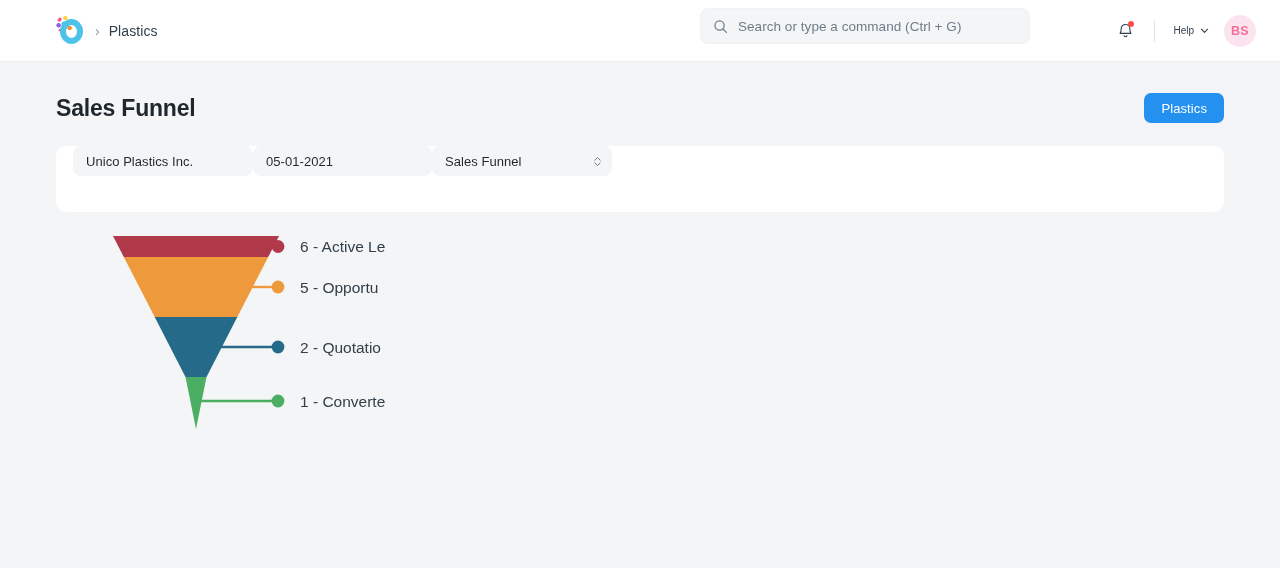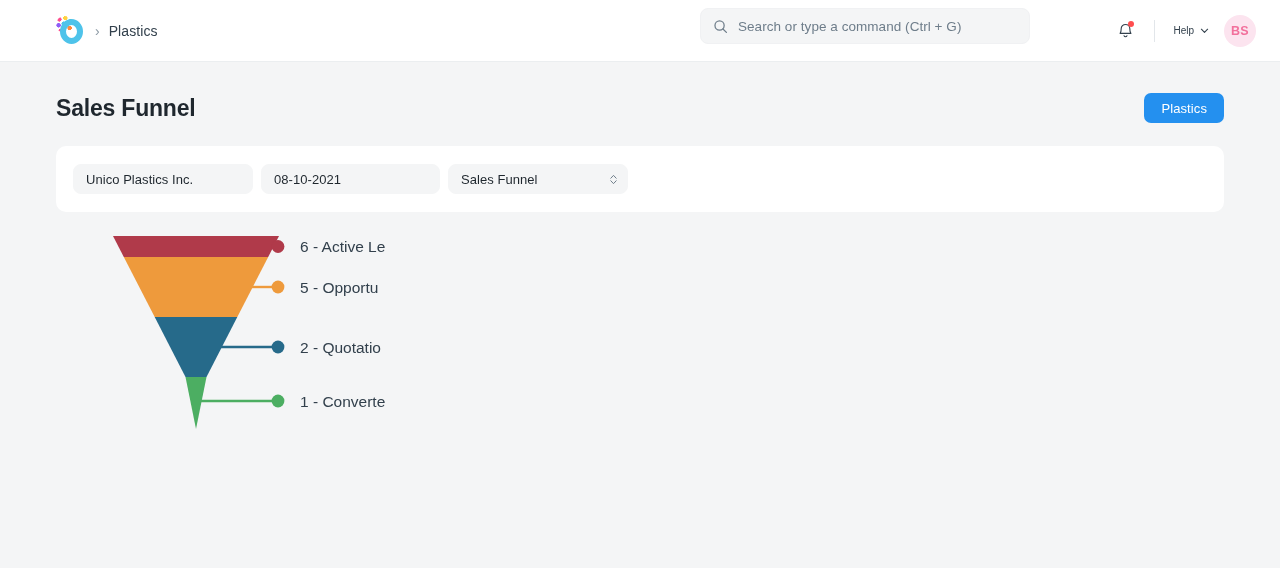--- a/index.html
+++ b/index.html
@@ -196,23 +196,23 @@
     cursor: pointer;
     letter-spacing: .1px;
   }
 
   
   .filter-card {
     background: #ffffff;
     border-radius: 10px;
     height: 66px;
     display: flex;
-    align-items: center;
+    align-items: flex-start;
     padding: 0 17px;
-    gap: 8px;
+    gap: 0;
   }
 
   .field {
     height: 30px;
     background: #f4f5f6;
     border: 1px solid #f4f5f6;
     border-radius: 8px;
     display: flex;
     align-items: center;
     padding: 0 12px;
@@ -316,21 +316,21 @@
   <div class="page-head">
     <div class="page-title">Sales Funnel</div>
     <button class="btn-primary" style="background: rgb(36, 144, 239);">Plastics</button>
   </div>
 
   <div class="filter-card">
     <div class="field field-link">
       <span>Unico Plastics Inc.</span>
     </div>
     <div class="field field-date">
-      <span>08-10-2021</span>
+      <span>05-01-2021</span>
     </div>
     <div class="field field-select">
       <span>Sales Funnel</span>
       <span class="select-caret">
         <svg width="9" height="13" viewBox="0 0 10 14" fill="none">
           <path d="M2 5.6 5 2.4l3 3.2" stroke="#6e7d8a" stroke-width="1.1" stroke-linecap="round" stroke-linejoin="round"></path>
           <path d="M2 8.4 5 11.6l3-3.2" stroke="#6e7d8a" stroke-width="1.1" stroke-linecap="round" stroke-linejoin="round"></path>
         </svg>
       </span>
     </div>

